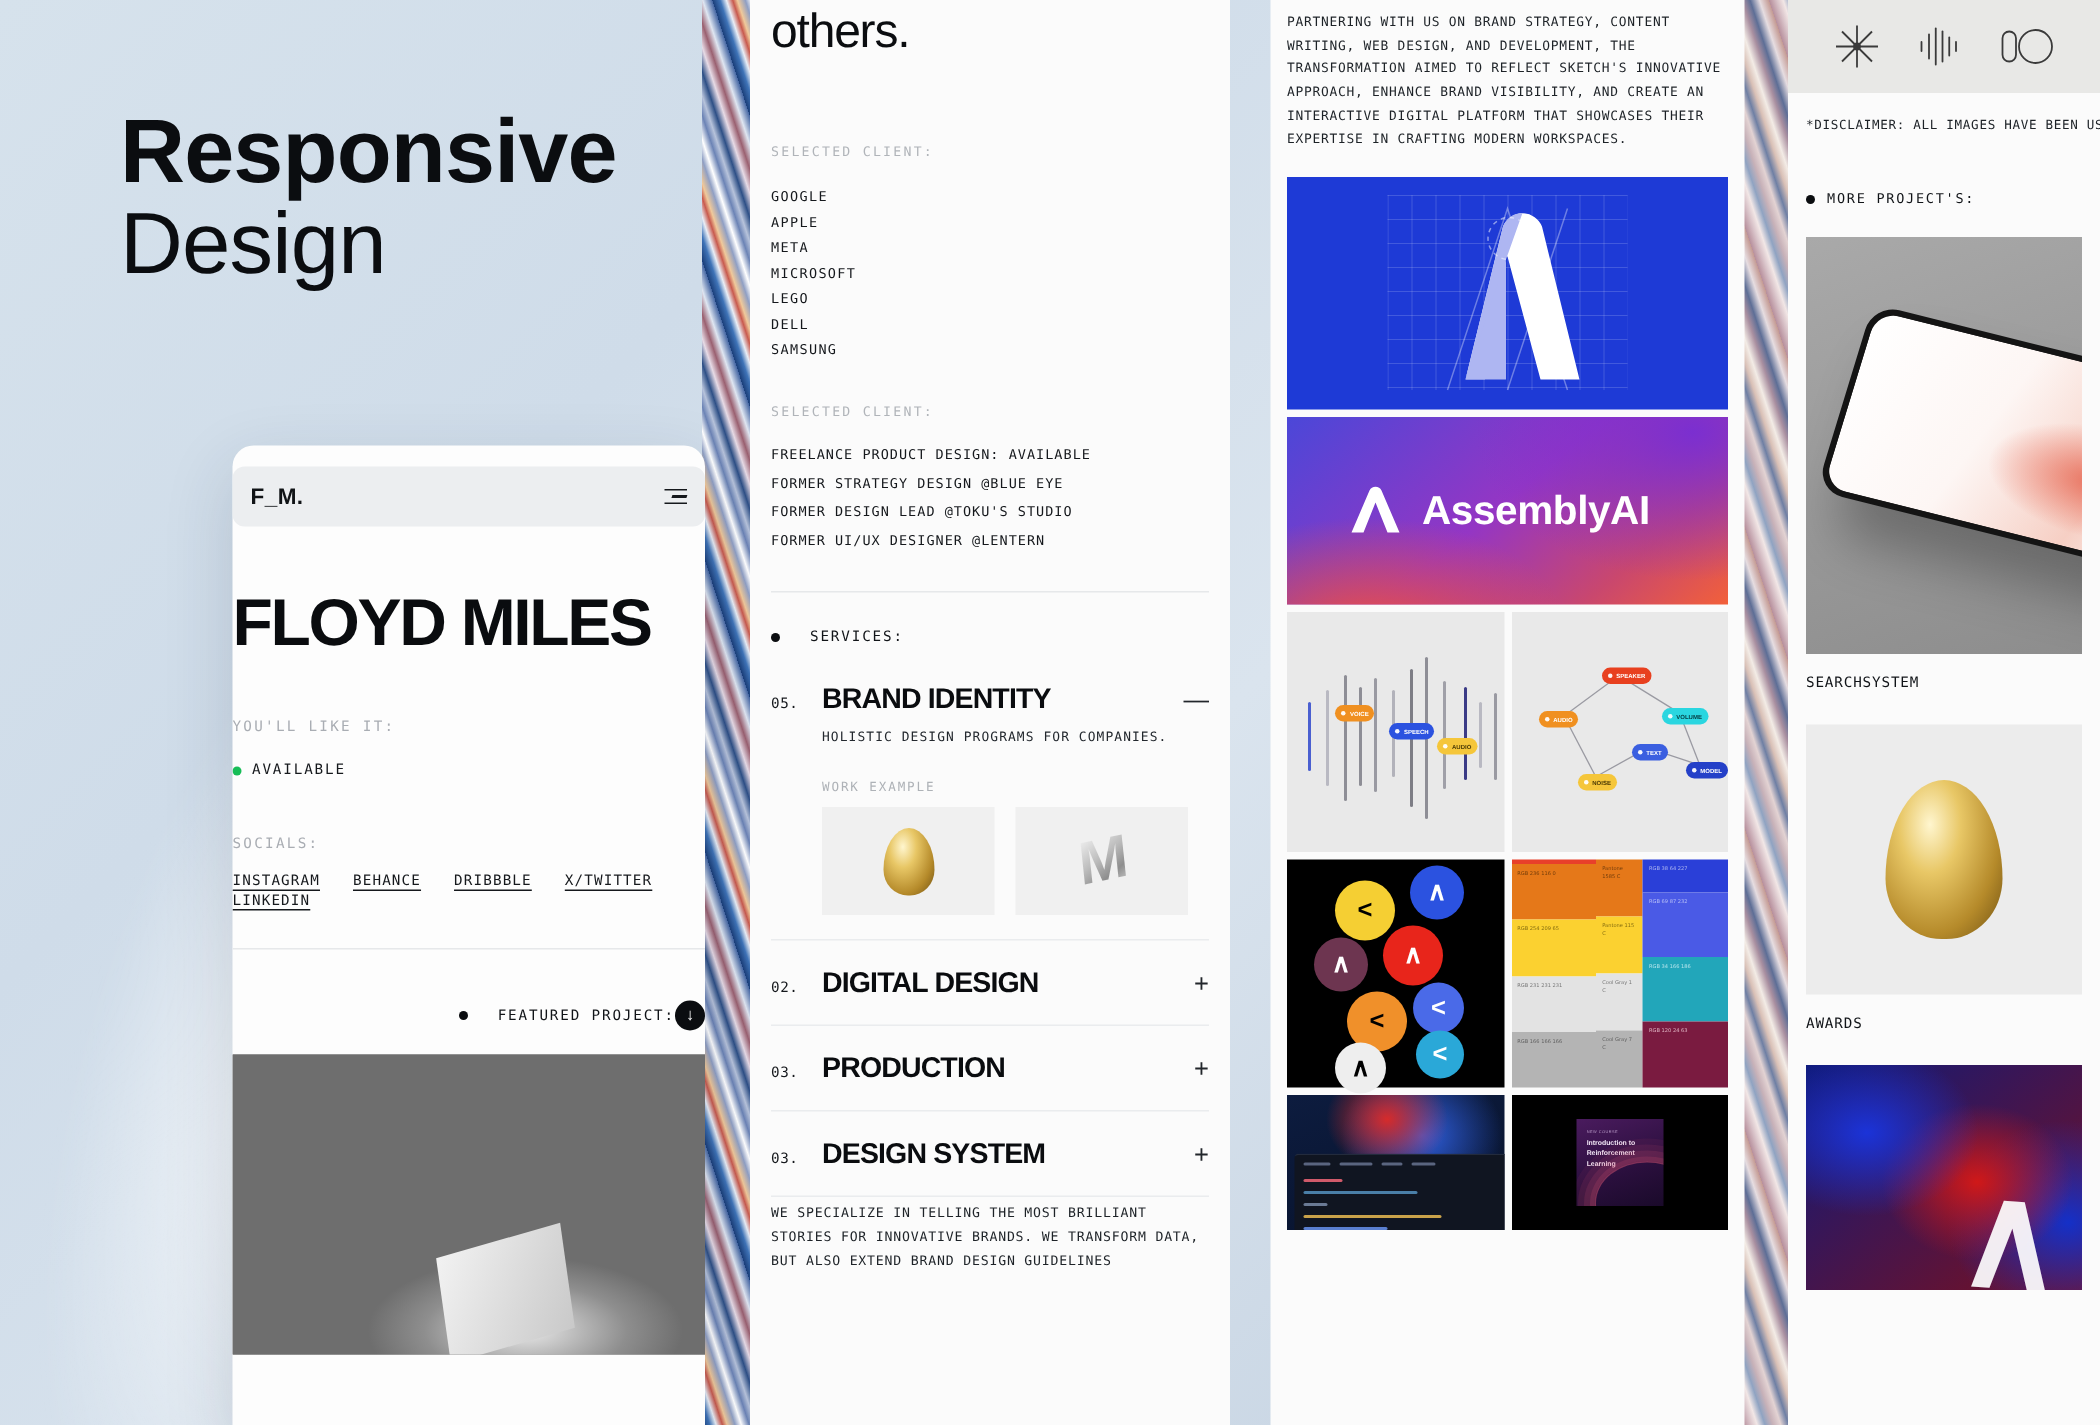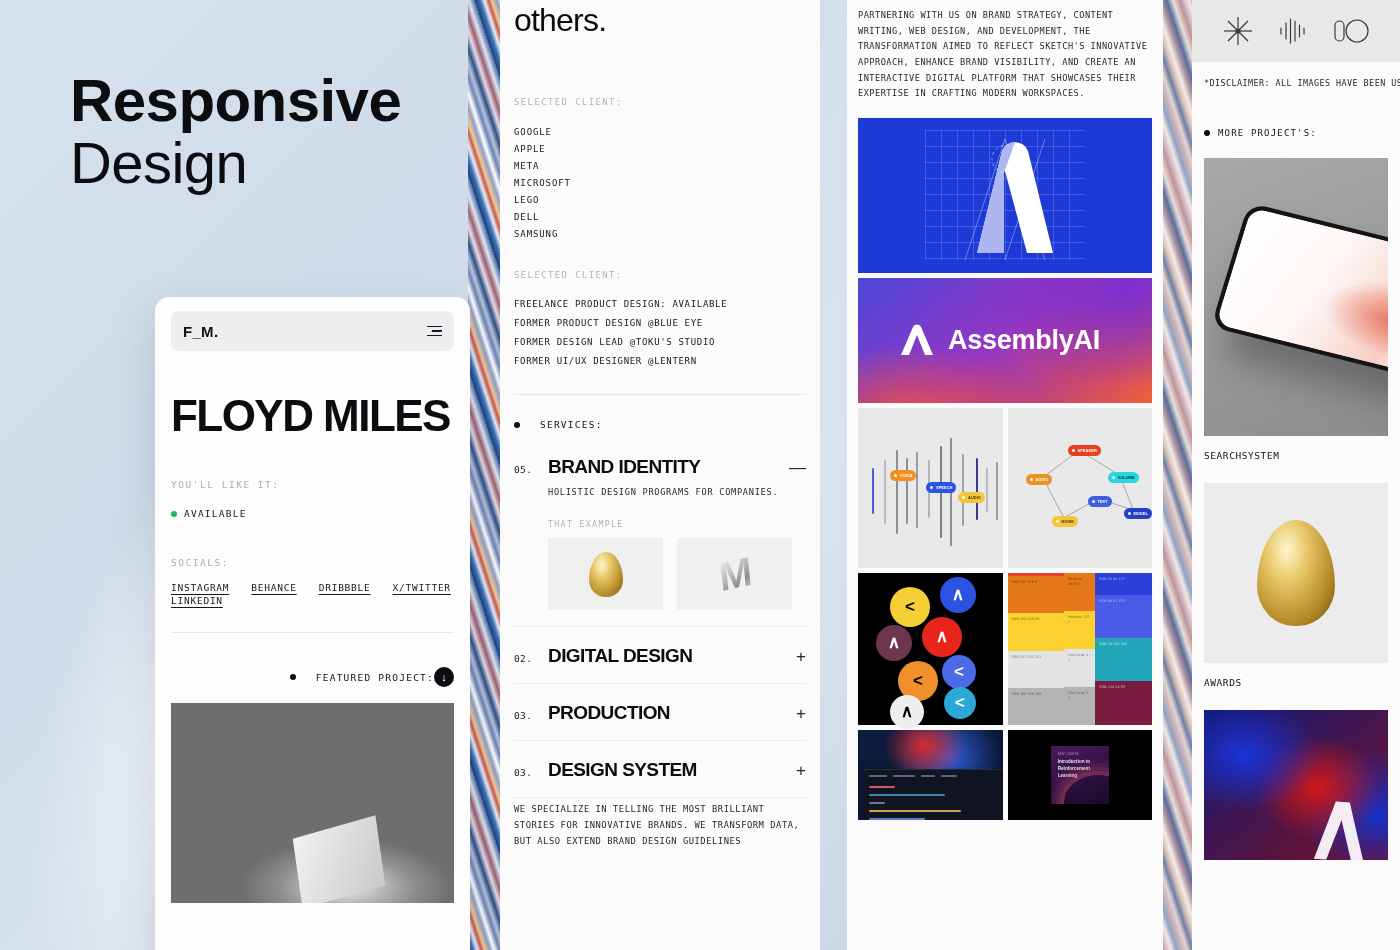--- a/index.html
+++ b/index.html
@@ -29,21 +29,21 @@
   }
   .silk2 {
     position: absolute; right: -40px; top: -80px;
     width: 420px; height: 420px;
     background: radial-gradient(ellipse at 40% 60%, rgba(255,255,255,.55) 0%, rgba(255,255,255,0) 70%);
     filter: blur(10px); pointer-events: none;
   }
 
   
   .headline {
-    position: absolute; left: 70px; top: 72px;
+    position: absolute; left: 80px; top: 72px;
     line-height: .98; letter-spacing: -.035em;
     color: #0b0d10;
   }
   .headline .l1 { font-size: 60px; font-weight: 800; display: block; }
   .headline .l2 { font-size: 58px; font-weight: 400; display: block; margin-top: 4px; }
 
   
   .ribbon {
     position: absolute; top: 0; height: 950px;
     overflow: hidden;
@@ -71,21 +71,21 @@
     background: #fbfbfb;
     overflow: hidden;
   }
 
   
   #phone-mock {
     left: 155px; top: 297px; width: 315px; height: 653px;
     background: #fdfdfd;
     border-radius: 14px 14px 0 0;
     box-shadow: 0 16px 46px rgba(30,45,70,.16);
-    padding: 0 16px;
+    padding: 0 0;
   }
   .nav-bar {
     margin-top: 14px; height: 40px; border-radius: 8px;
     background: #eceef0;
     display: flex; align-items: center; justify-content: space-between;
     padding: 0 12px;
   }
   .logo { font-size: 15px; font-weight: 800; letter-spacing: .02em; color: #101316; }
   .menu-icon { display: flex; flex-direction: column; gap: 3px; align-items: flex-end; }
   .menu-icon i { display: block; height: 1.6px; background: #15181c; }
@@ -398,40 +398,40 @@
     <li>META</li>
     <li>MICROSOFT</li>
     <li>LEGO</li>
     <li>DELL</li>
     <li>SAMSUNG</li>
   </ul>
 
   <div class="mini-lbl mono" style="margin-top:28px">SELECTED CLIENT:</div>
   <ul class="exp-list mono" style="margin-top:14px">
     <li>FREELANCE PRODUCT DESIGN: AVAILABLE</li>
-    <li>FORMER PRODUCT DESIGN @BLUE EYE</li>
+    <li>FORMER STRATEGY DESIGN @BLUE EYE</li>
     <li>FORMER DESIGN LEAD @TOKU'S STUDIO</li>
     <li>FORMER UI/UX DESIGNER @LENTERN</li>
   </ul>
 
   <div class="hr" style="margin-top:24px"></div>
 
   <div class="bullet-head mono" style="margin-top:24px">
     <span class="dot-black"></span>
     <span>SERVICES:</span>
   </div>
 
   <div class="acc-item" style="padding-top:26px">
     <div class="acc-head">
       <span class="acc-num mono">05.</span>
       <span class="acc-title">BRAND IDENTITY</span>
       <span class="acc-sign">—</span>
     </div>
     <div class="acc-sub mono">HOLISTIC DESIGN PROGRAMS FOR COMPANIES.</div>
-    <div class="work-lbl mono">THAT EXAMPLE</div>
+    <div class="work-lbl mono">WORK EXAMPLE</div>
     <div class="work-grid">
       <div class="work-cell">
           <div class="egg"></div>
         </div>
       <div class="work-cell">
           <div class="metal-m">M</div>
         </div>
     </div>
   </div>
 

